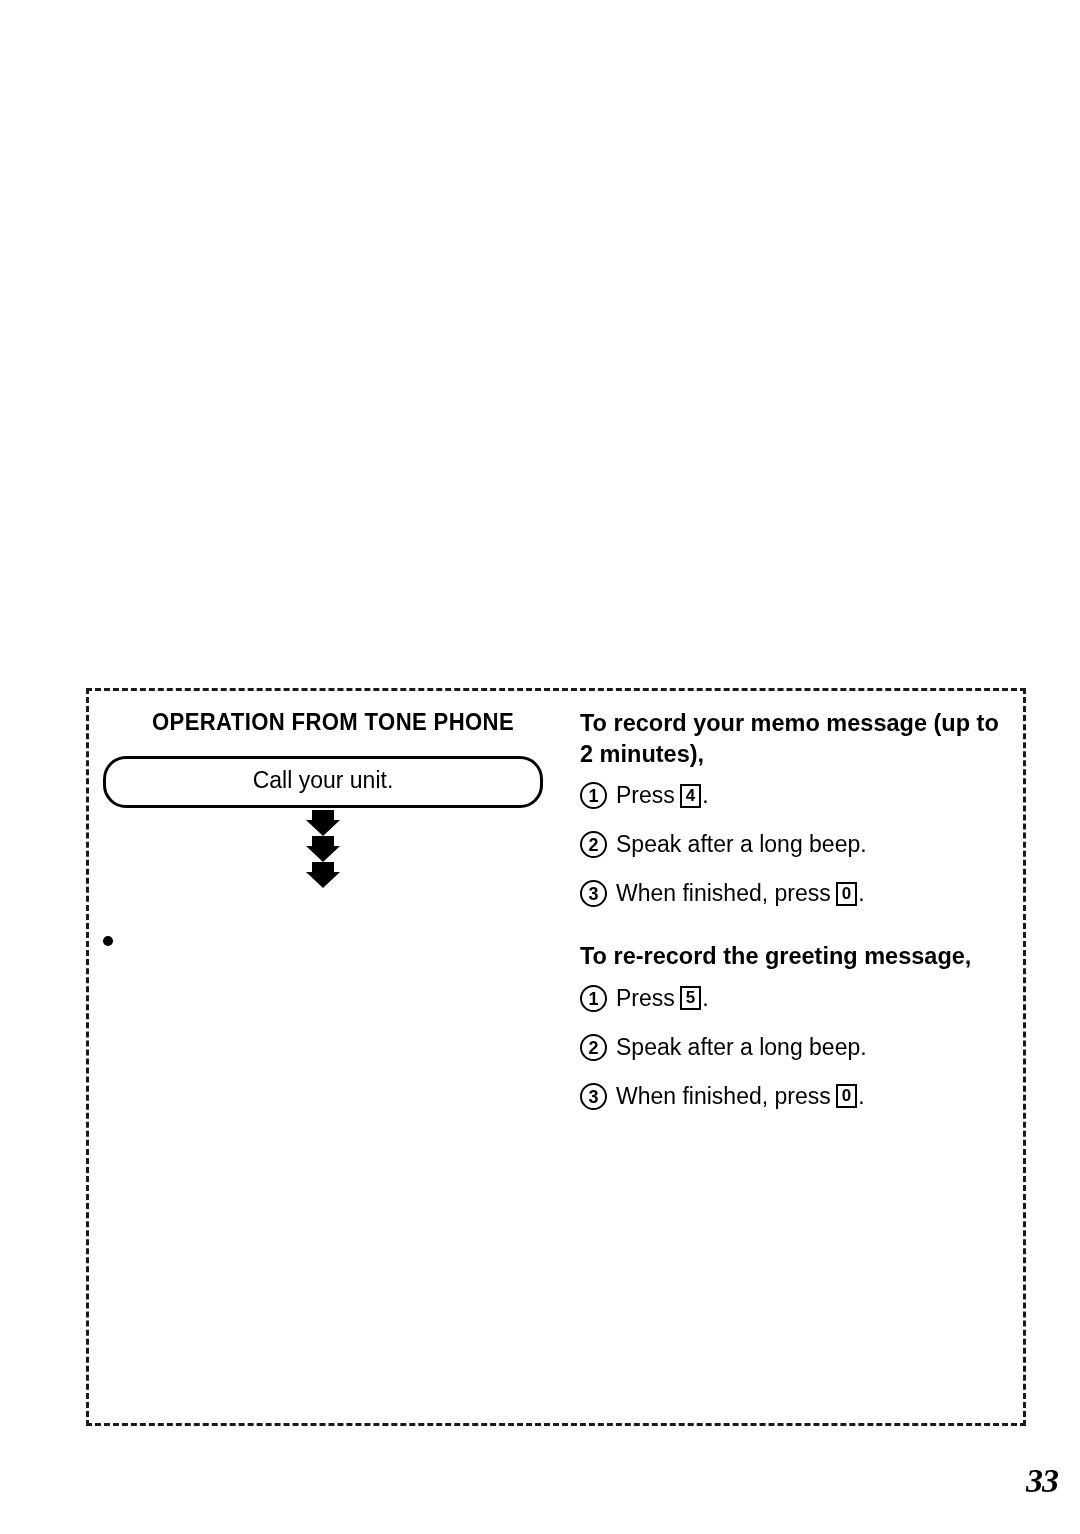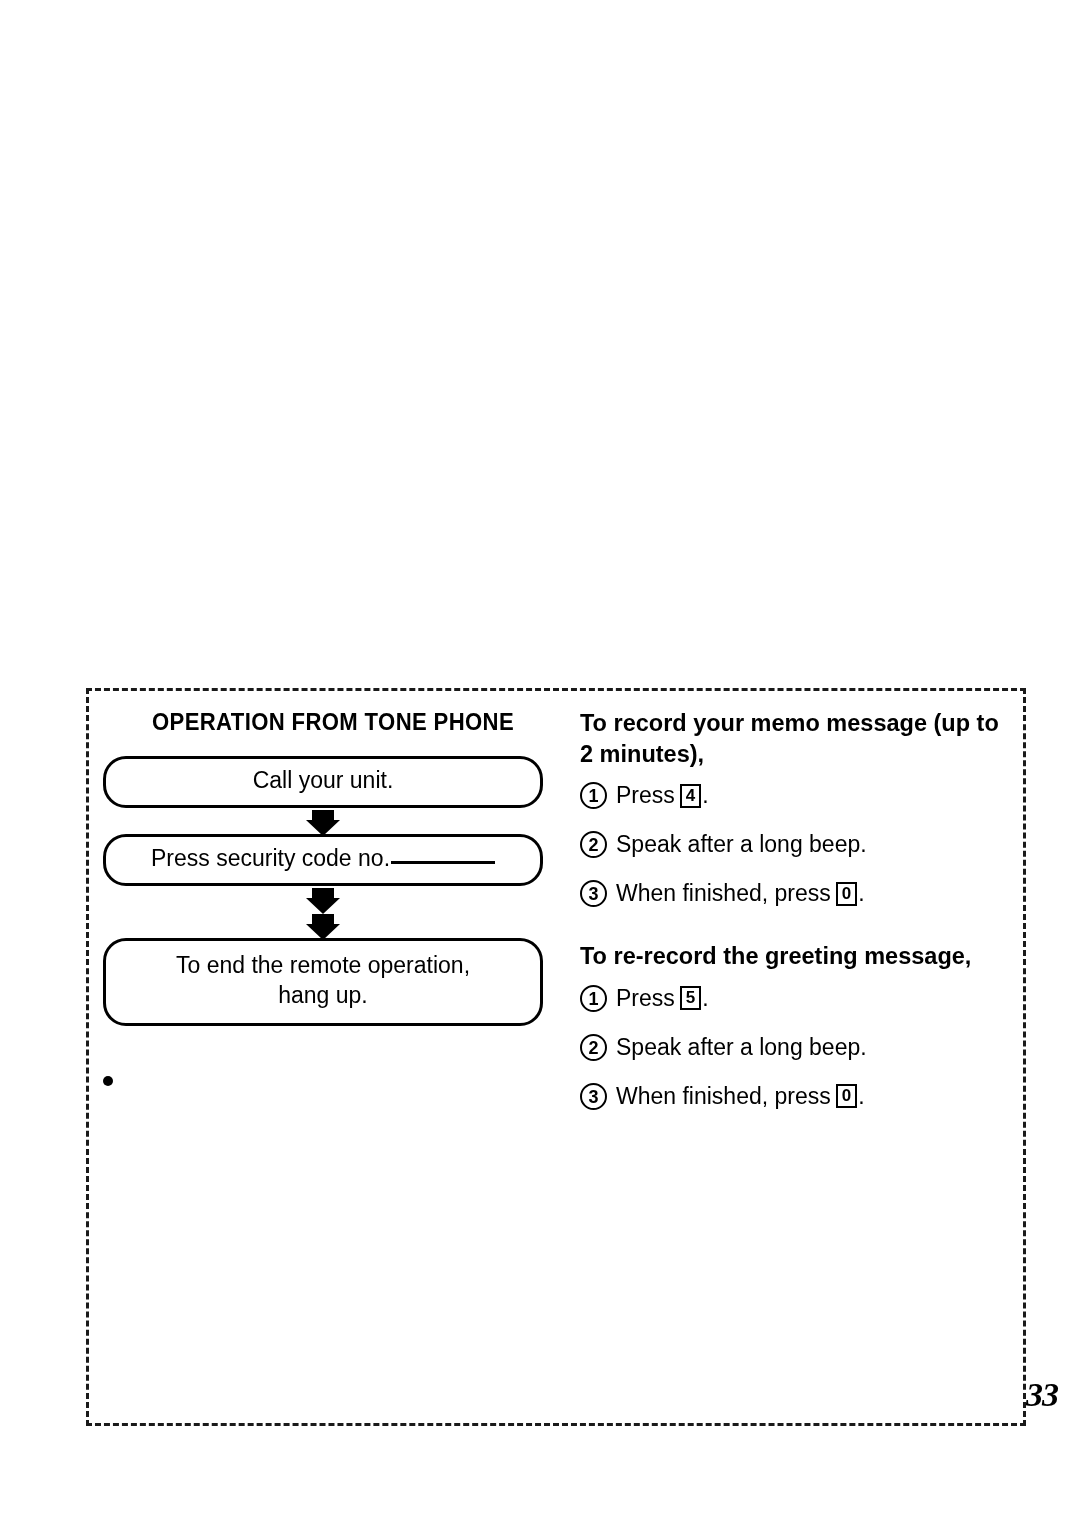--- a/index.html
+++ b/index.html
@@ -201,21 +201,21 @@
     vertical-align: 1px;
     box-sizing: border-box;
   }
   .step-text-pre { }
   .step-text-post { }
 
   
   #page-number {
     position: absolute;
     right: 22px;
-    top: 1376px;
+    top: 1462px;
     font-family: "Liberation Serif", serif;
     font-style: italic;
     font-weight: bold;
     font-size: 34px;
     letter-spacing: -1px;
   }
 </style>
 </head>
 <body>
 
@@ -229,37 +229,30 @@
       <div class="flow-wrap">
 
         <div class="flow-box">
           <span class="flow-line">Call your unit.</span>
         </div>
 
         <div class="arrow-down">
           <span class="arrow-glyph"></span>
         </div>
 
-        <div class="flow-box">
-          <span class="flow-line"><span>Press security code no.</span><span class="blank-rule"></span></span>
-        </div>
 
         <div class="arrow-down">
           <span class="arrow-glyph"></span>
         </div>
 
 
         <div class="arrow-down">
           <span class="arrow-glyph"></span>
         </div>
 
-        <div class="flow-box tall">
-          <span class="flow-line">To end the remote operation,</span>
-          <span class="flow-line">hang up.</span>
-        </div>
 
       </div>
 
       <div id="footnote"><span class="bullet-dot"></span></div>
 
     </div>
 
     <div id="right-column">
 
       <div class="proc-heading">To record your memo message (up to 2 minutes),</div>

